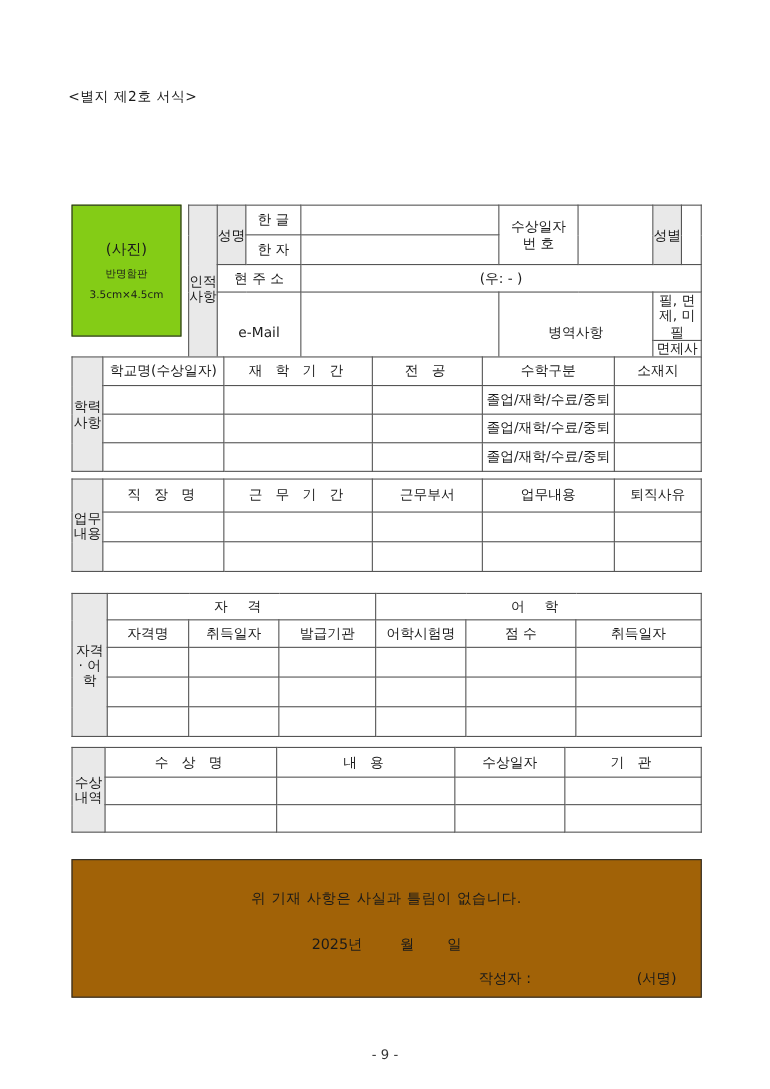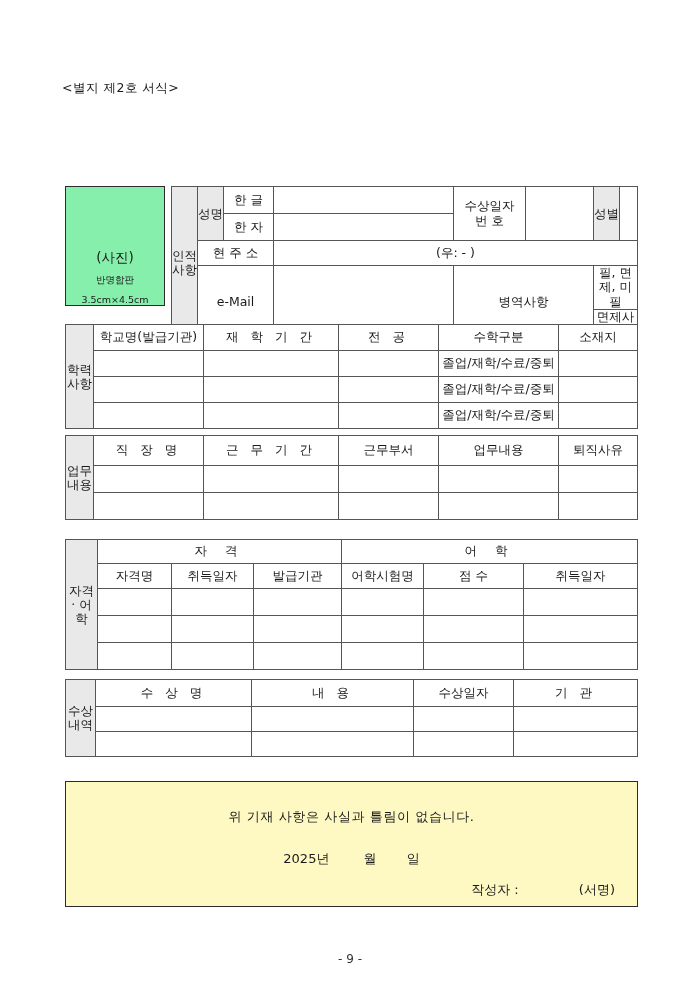--- a/index.html
+++ b/index.html
@@ -84,25 +84,25 @@
   .nowrap { white-space: nowrap; }
 
   
   .photo-box {
     position: absolute;
     left: 65px;
     top: 186px;
     width: 98px;
     height: 118px;
     border: 1.6px solid #2b2b2b;
-    background: #86efac;
+    background: #84cc16;
     display: flex;
     flex-direction: column;
     align-items: center;
-    justify-content: flex-end;
+    justify-content: center;
     gap: 7px;
   }
   .photo-box .p-main { font-size: 13.5px; }
   .photo-box .p-sub  { font-size: 9.5px; letter-spacing: 0px; }
 
   
   #personal-table { left: 171px; top: 186px; width: 467px; }
 
   
   #education-table { left: 65px; top: 324px; width: 573px; }
@@ -114,21 +114,21 @@
   #award-table { left: 65px; top: 679px; width: 573px; }
 
   
   .declaration {
     position: absolute;
     left: 65px;
     top: 781px;
     width: 571px;
     height: 124px;
     border: 1.4px solid #2b2b2b;
-    background: #fef9c3;
+    background: #a16207;
   }
   .decl-line1 {
     position: absolute;
     left: 0; right: 0;
     top: 26px;
     text-align: center;
     font-size: 13px;
     letter-spacing: 0.6px;
   }
   .decl-line2 {
@@ -139,21 +139,21 @@
     font-size: 13px;
   }
   .decl-line2 .m { display: inline-block; margin-left: 30px; }
   .decl-line2 .d { display: inline-block; margin-left: 26px; }
   .decl-line3 {
     position: absolute;
     right: 22px;
     top: 99px;
     font-size: 13px;
   }
-  .decl-line3 .sign { display: inline-block; margin-left: 56px; }
+  .decl-line3 .sign { display: inline-block; margin-left: 92px; }
 
   .page-number {
     position: absolute;
     left: 0; right: 0;
     top: 952px;
     text-align: center;
     font-size: 12px;
     color: #333;
   }
 </style>
@@ -236,21 +236,21 @@
         <col style="width:135px">
       <col style="width:100px">
         <col style="width:120px">
         <col style="width:auto">
     </colgroup>
     <tbody>
       <tr style="height:26px">
         <td class="lbl-side" rowspan="4">
           <span class="vert">학력사항</span>
         </td>
-        <td>학교명(발급기관)</td>
+        <td>학교명(수상일자)</td>
         <td class="sp1">재 학 기 간</td>
         <td class="sp1">전 공</td>
         <td>수학구분</td>
         <td>소재지</td>
       </tr>
       <tr style="height:26px">
         <td></td>
         <td></td>
         <td></td>
         <td class="small">졸업/재학/수료/중퇴</td>

